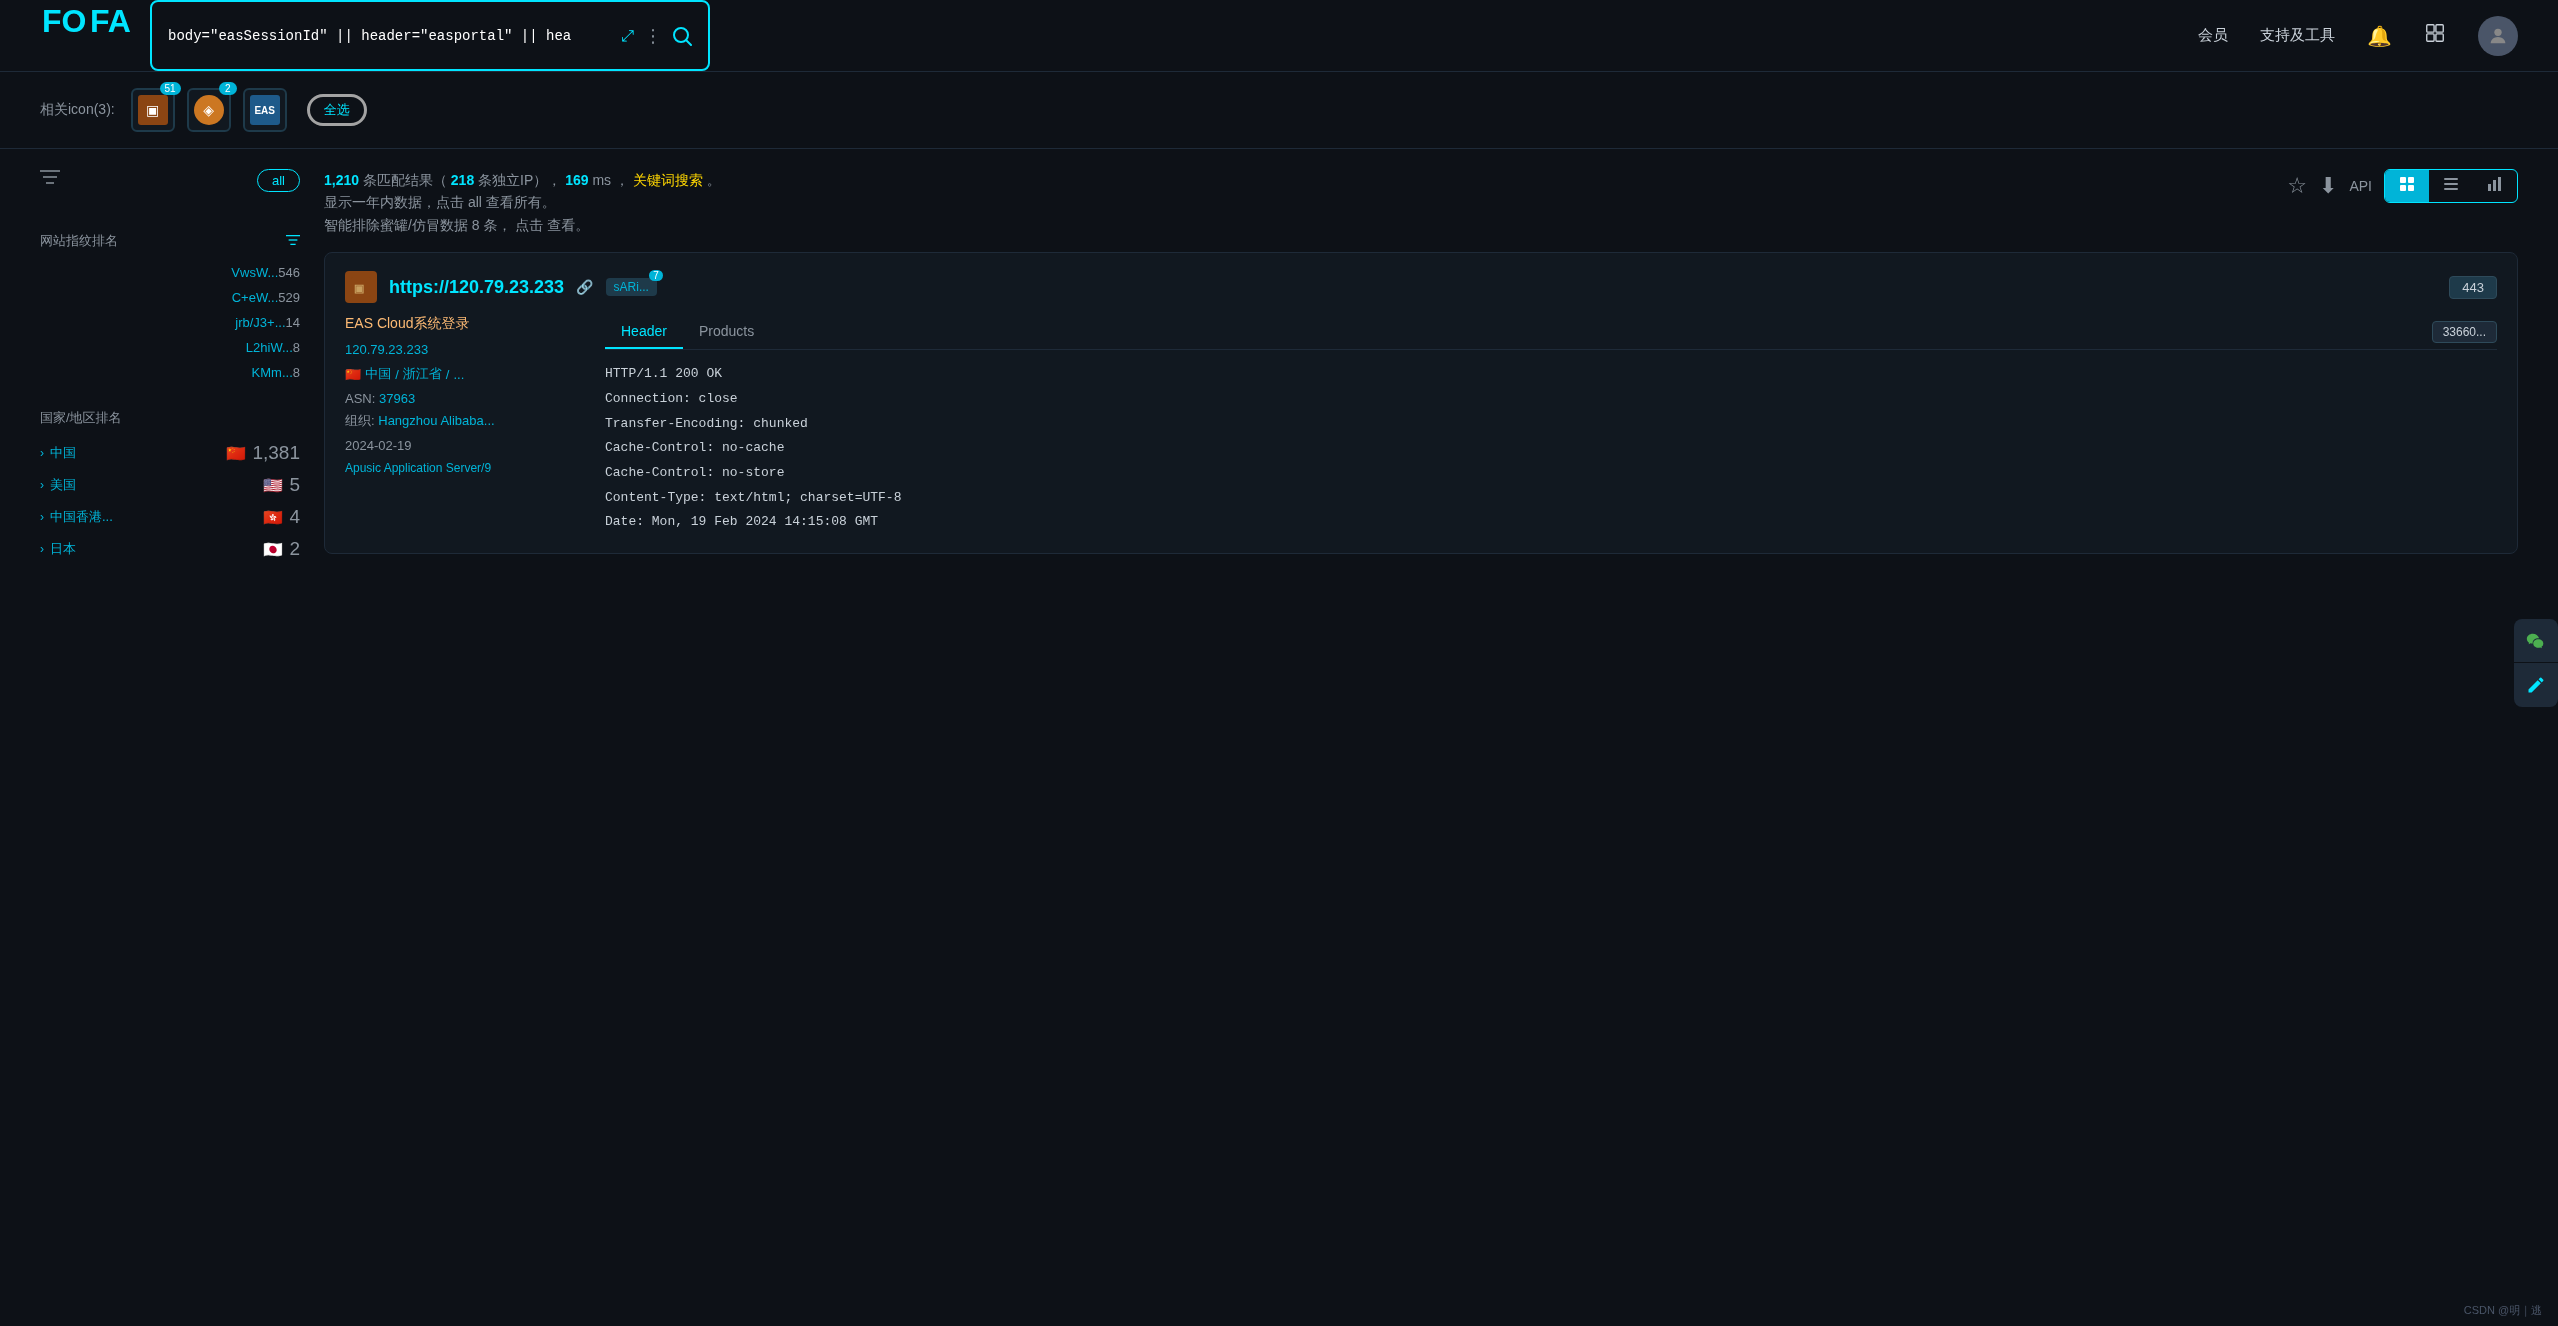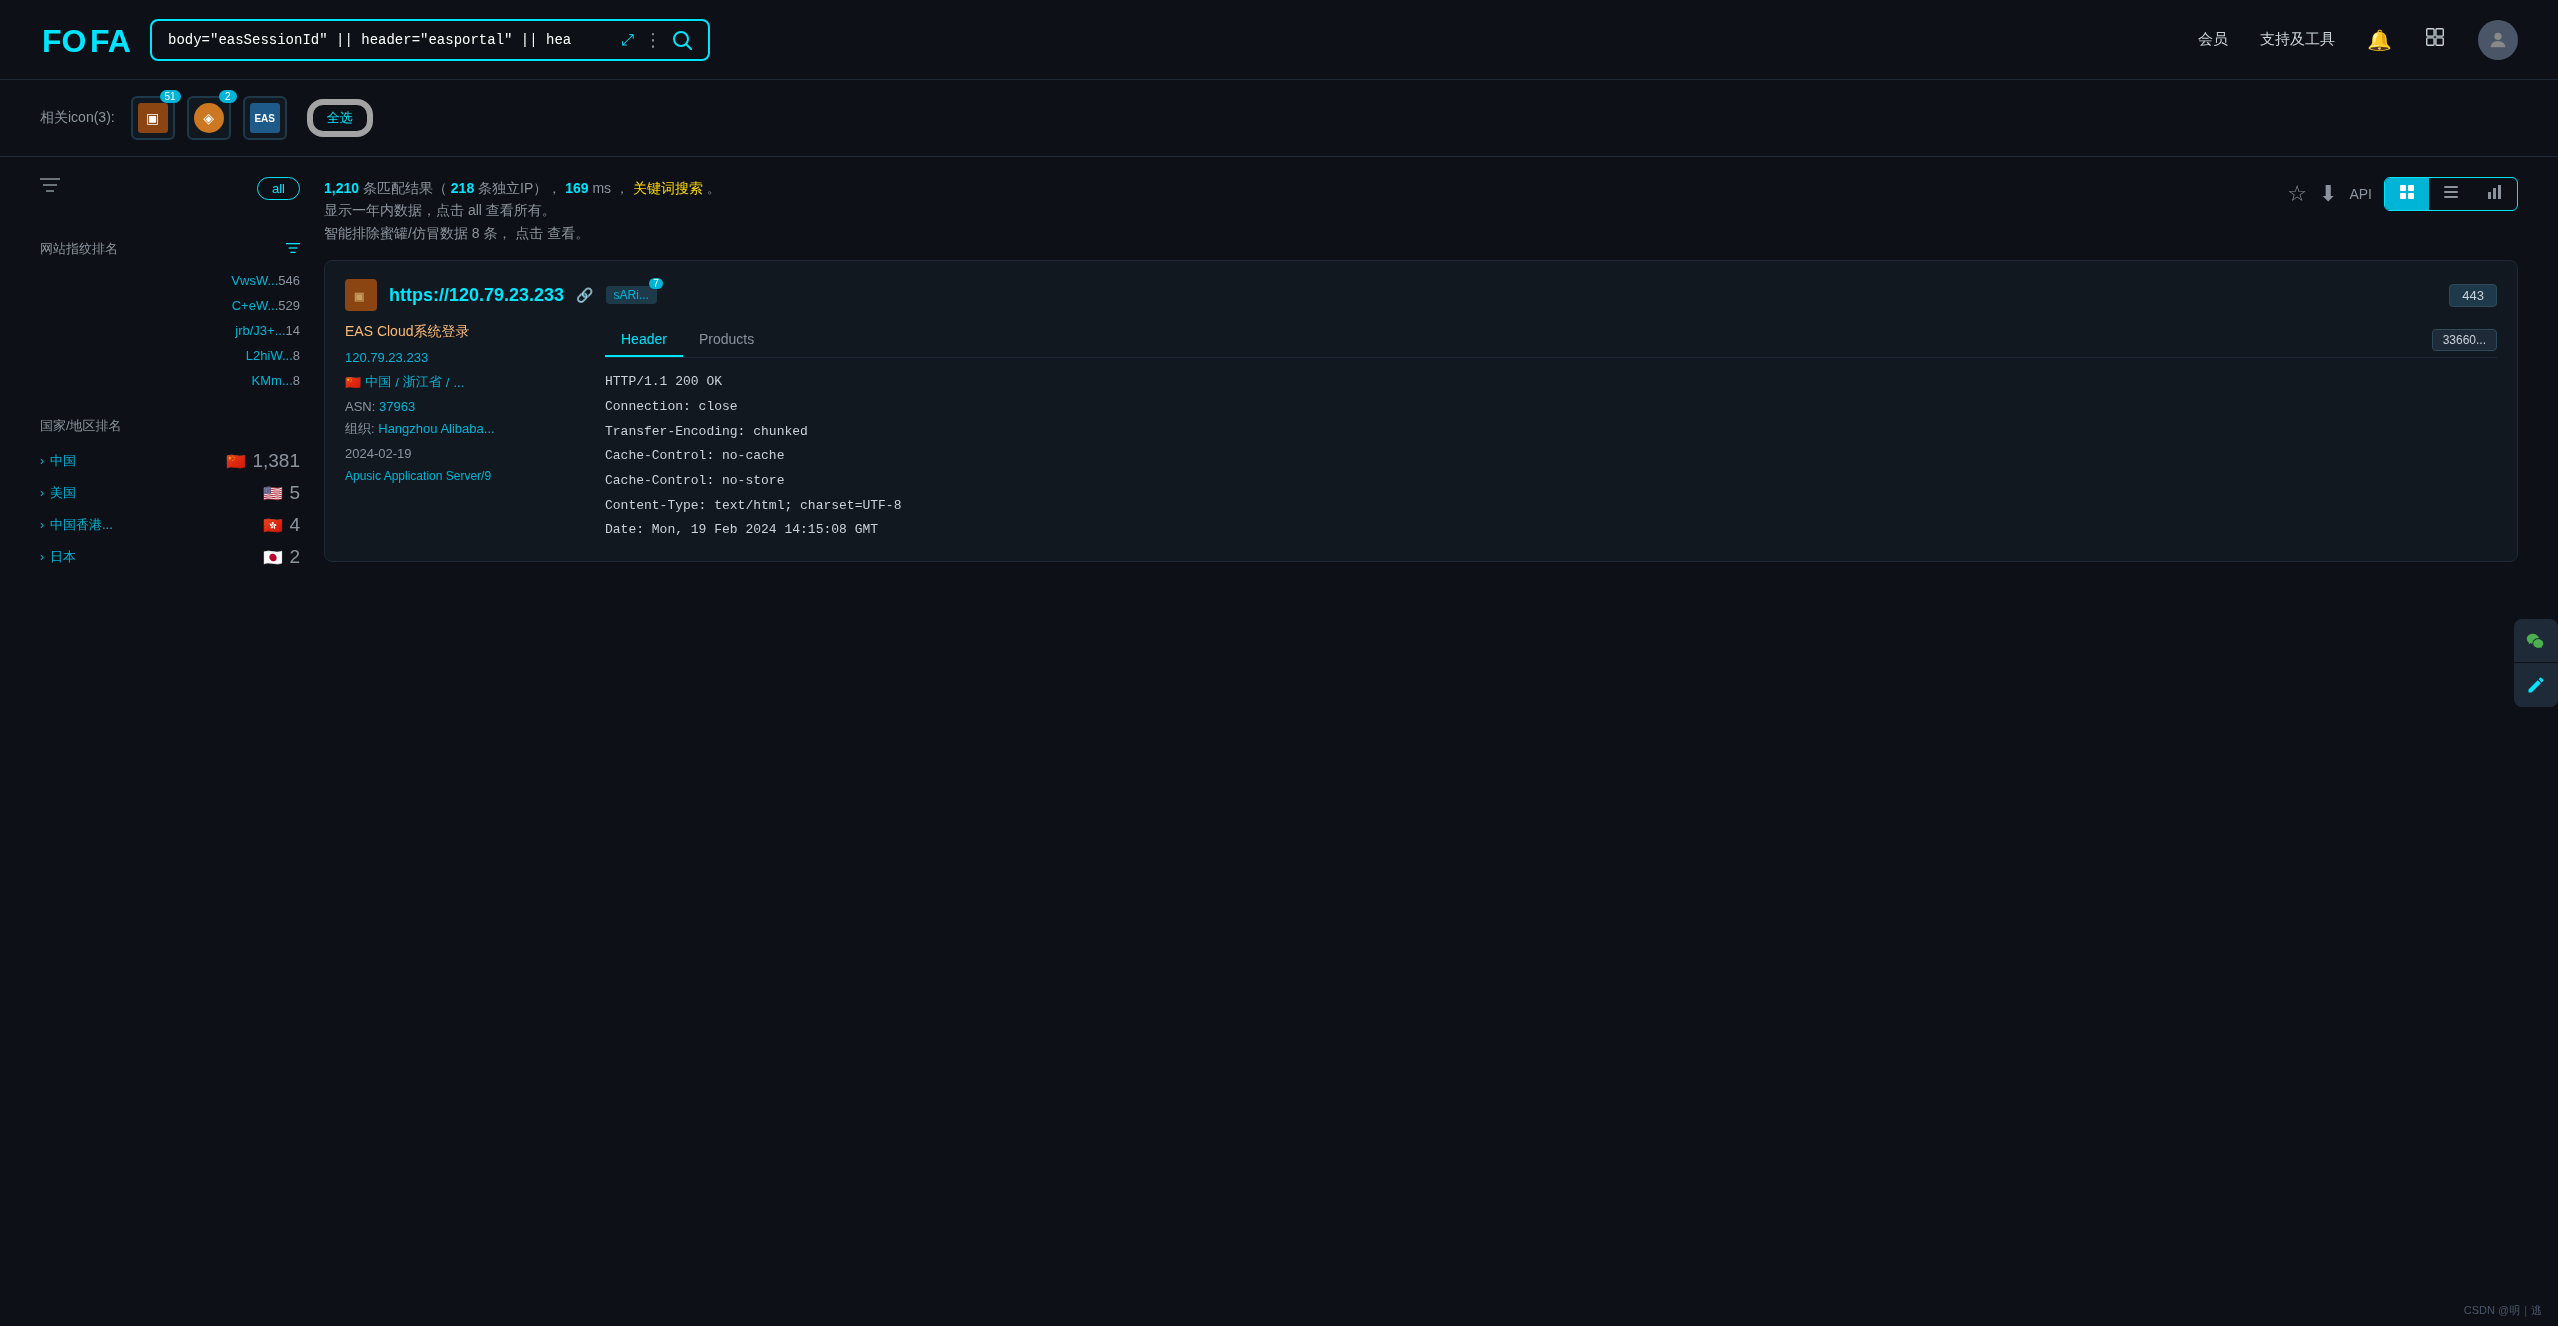--- a/index.html
+++ b/index.html
@@ -9,24 +9,23 @@
       font-family: 'Microsoft YaHei', Arial, sans-serif;
       font-size: 14px;
       min-height: 100vh;
       overflow-x: hidden;
     }
 
     
     .header {
       background-color: #0d1117;
       border-bottom: 1px solid #1e2a38;
-      padding: 16px 40px;
-      height: 80px;
-      display: flex;
-      align-items: center;
+      padding: 0 40px;
+      height: 72px;
+      display: flex;
       gap: 20px;
       position: relative;
     }
 
     .logo {
       width: 90px;
       height: 40px;
       flex-shrink: 0;
     }
 
@@ -142,21 +141,21 @@
       background: #00b4d8;
       color: #fff;
       border-radius: 10px;
       font-size: 10px;
       padding: 1px 5px;
       min-width: 18px;
       text-align: center;
     }
 
     .select-all-btn {
-      border: 6px solid #a3a3a3;
+      border: 3px solid #a3a3a3;
       border-radius: 16px;
       color: #00e5ff;
       background: transparent;
       padding: 4px 14px;
       font-size: 13px;
       cursor: pointer;
       margin-left: 8px;
     }
 
     

